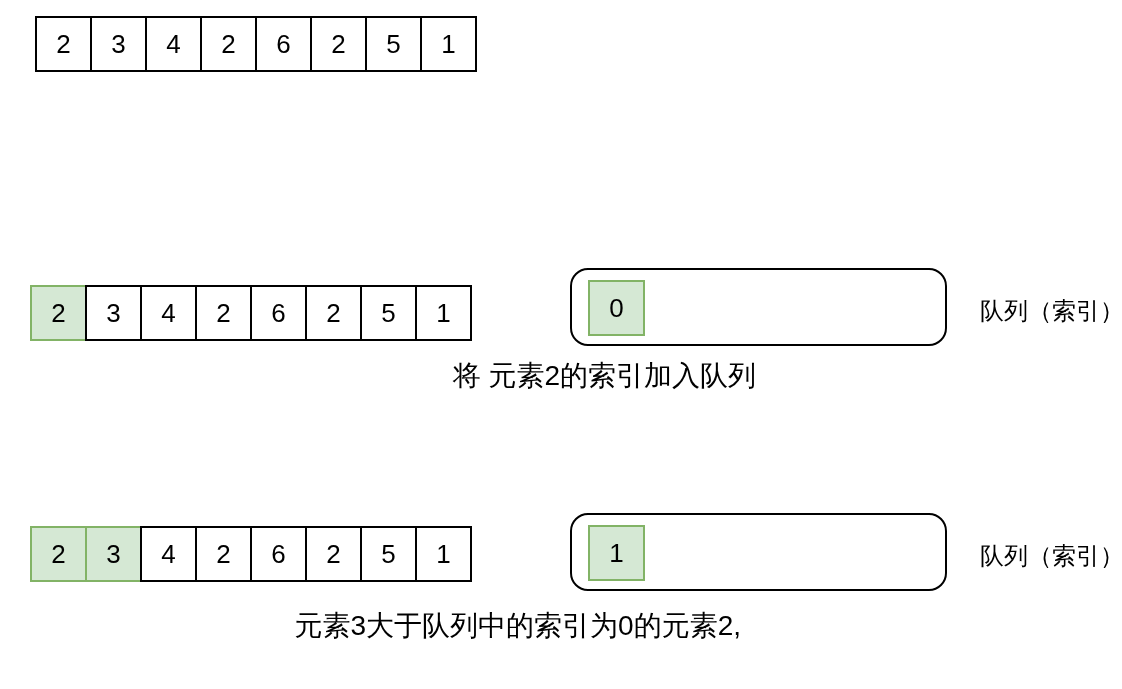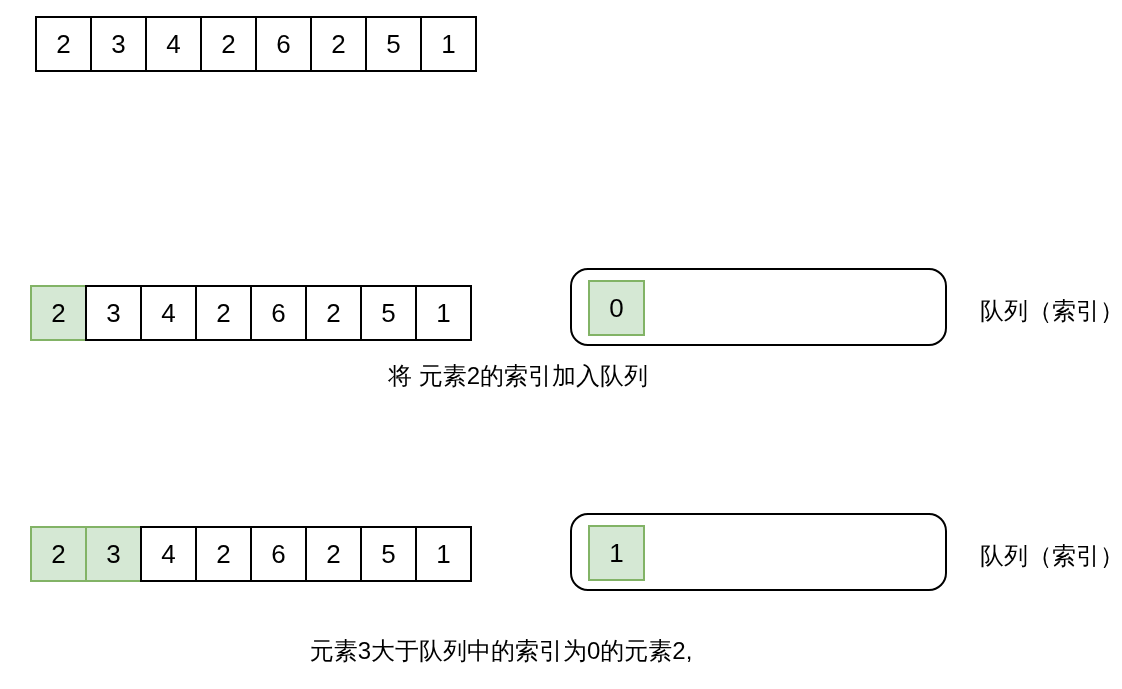--- a/index.html
+++ b/index.html
@@ -52,27 +52,27 @@
     position:absolute;
     left:980px;
     font-size:24px;
     white-space:nowrap;
   }
   .queue-label-step1{top:295px;}
   .queue-label-step2{top:540px;}
 
   .caption{
     position:absolute;
-    text-align:center;
-    font-size:24px;
+    text-align:right;
+    font-size:28px;
     line-height:28px;
     white-space:nowrap;
   }
   .caption-step1{left:280px;width:476px;top:362px;}
-  .caption-step2{left:261px;width:480px;top:637px;}
+  .caption-step2{left:261px;width:480px;top:612px;}
 </style>
 </head>
 <body>
 
 <div class="canvas">
 
   <div class="array array-top">
       <div class="cell">2</div>
       <div class="cell">3</div>
       <div class="cell">4</div>

